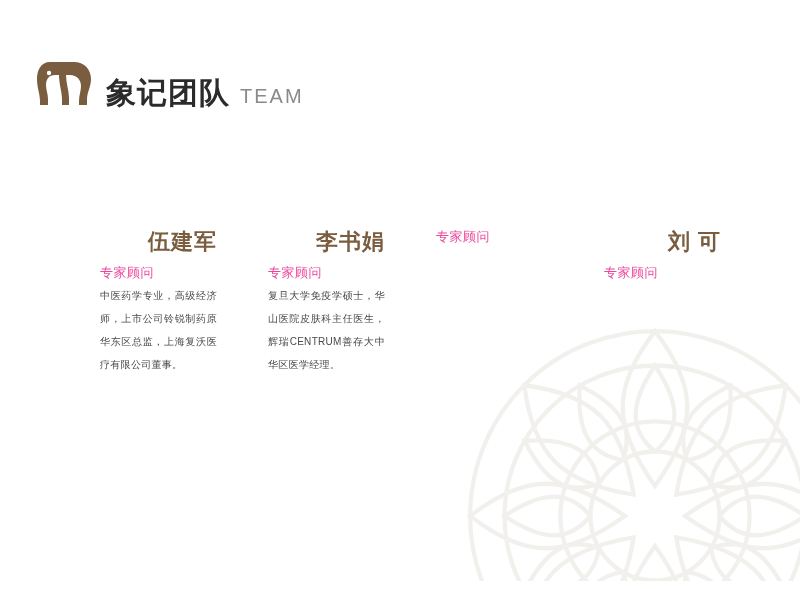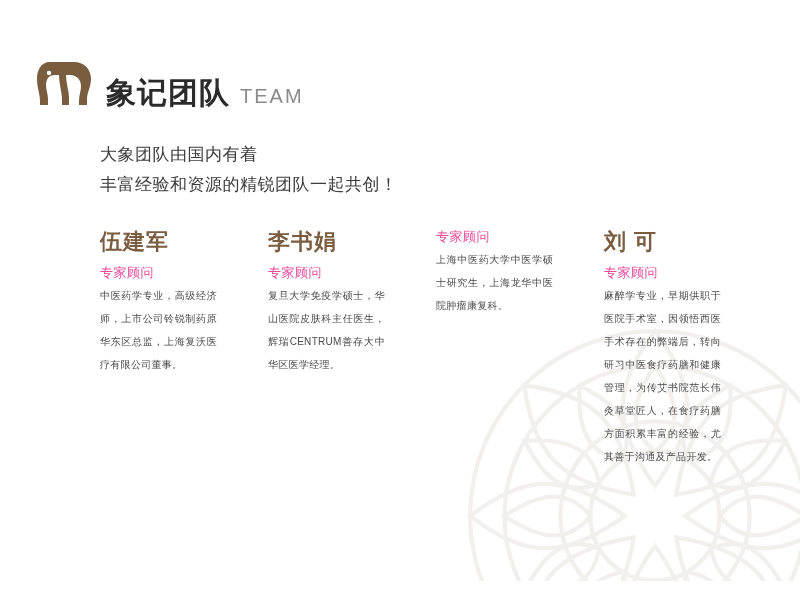--- a/index.html
+++ b/index.html
@@ -80,20 +80,21 @@
     margin-right: 51px;
   }
   .col:last-child { margin-right: 0; }
   .name {
     font-size: 22px;
     font-weight: bold;
     color: #7a5c3e;
     letter-spacing: 1px;
     line-height: 28px;
     margin-bottom: 8px;
+    text-align: right;
   }
   .role {
     font-size: 13px;
     color: #ec4899;
     line-height: 18px;
     margin-bottom: 2px;
     letter-spacing: 0.5px;
   }
   .bio {
     font-size: 10px;
@@ -144,45 +145,39 @@
   <div class="header">
     <svg class="logo" viewBox="0 0 56 48" aria-hidden="true">
       <path fill="#7a5c3e" d="M14 4 C5 4 1 12 1 21 C1 30 4 36 4 43 L4 47 L12 47 L12 41 C12 36 10 32 10 27 C10 21 13 17 19 17 L34 17 C41 17 45 22 45 28 C45 33 43 37 43 43 L43 47 L51 47 L51 41 C51 34 55 29 55 21 C55 11 48 4 38 4 Z"></path>
       <path fill="#7a5c3e" d="M23 17 C23 26 26 34 26 41 L26 47 L33 47 L33 40 C33 33 30 25 30 17 Z"></path>
       <circle fill="#ffffff" cx="13" cy="15" r="2.2"></circle>
     </svg>
     <div class="title-cn">象记团队</div>
     <div class="title-en">TEAM</div>
   </div>
 
-  <div class="intro">
-    <div>大象团队由国内有着</div>
-    <div>丰富经验和资源的精锐团队一起共创！</div>
-  </div>
 
   <div class="columns">
 
     <div class="col">
       <div class="name">伍建军</div>
       <div class="role">专家顾问</div>
       <div class="bio">中医药学专业，高级经济师，上市公司铃锐制药原华东区总监，上海复沃医疗有限公司董事。</div>
     </div>
 
     <div class="col">
       <div class="name">李书娟</div>
       <div class="role">专家顾问</div>
       <div class="bio">复旦大学免疫学硕士，华山医院皮肤科主任医生，辉瑞CENTRUM善存大中华区医学经理。</div>
     </div>
 
     <div class="col">
       <div class="role">专家顾问</div>
-      <div class="bio">上海中医药大学中医学硕士研究生，上海龙华中医院肿瘤康复科。</div>
     </div>
 
     <div class="col">
       <div class="name">刘 可</div>
       <div class="role">专家顾问</div>
-      <div class="bio">麻醉学专业，早期供职于医院手术室，因领悟西医手术存在的弊端后，转向研习中医食疗药膳和健康管理，为传艾书院范长伟灸草堂匠人，在食疗药膳方面积累丰富的经验，尤其善于沟通及产品开发。</div>
     </div>
 
   </div>
 
 </div>
 
 </body></html>

